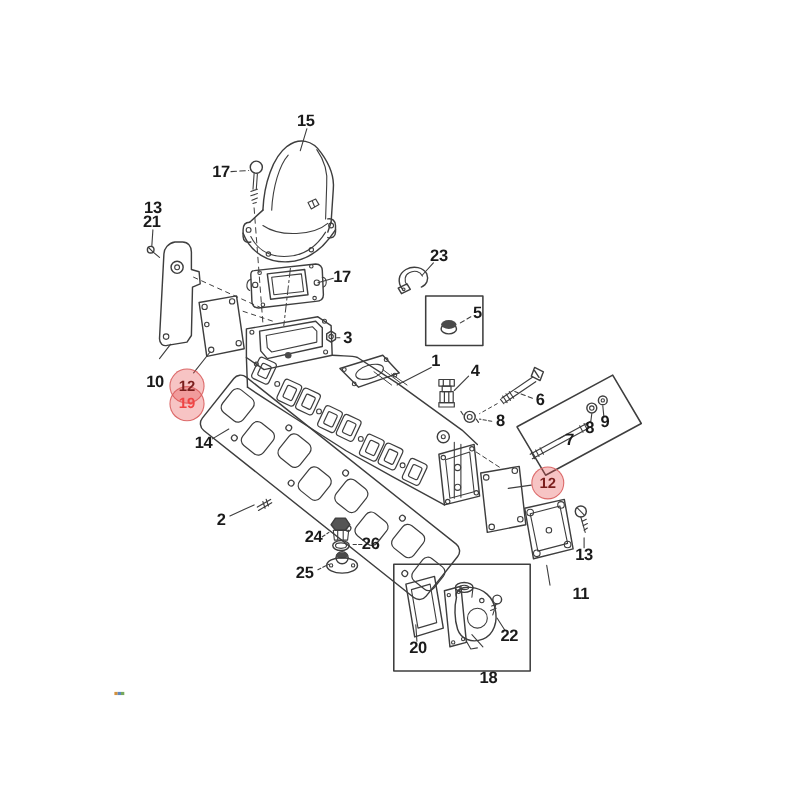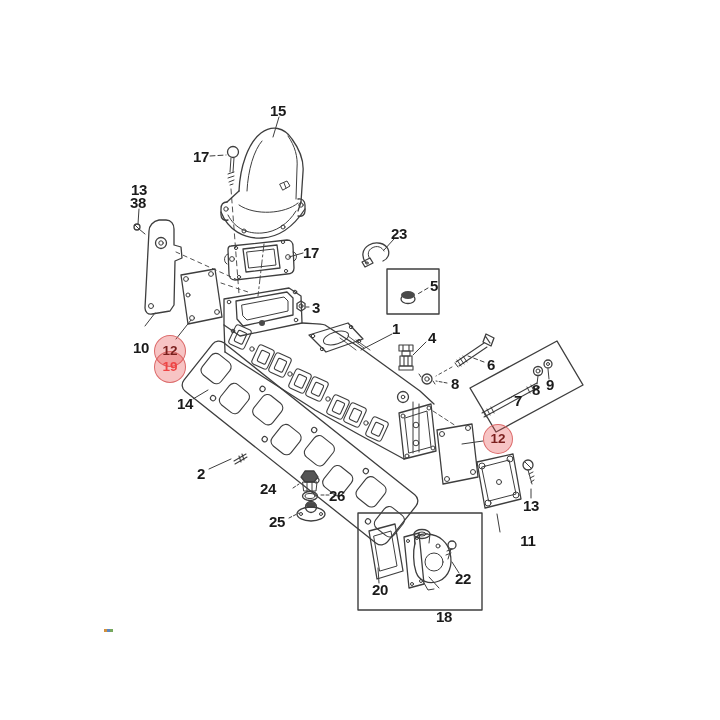--- a/index.html
+++ b/index.html
@@ -311,36 +311,36 @@
     <path d="M459,573 L452,562"></path>
     <path d="M176,339 L191,320"></path>
     <path d="M483,441 L462,444"></path>
   </g>
 </g>
 </svg>
 
   <div class="callout" style="left:278px;top:110px">15</div>
   <div class="callout" style="left:201px;top:156px">17</div>
   <div class="callout" style="left:139px;top:189px">13</div>
-  <div class="callout" style="left:138px;top:202px">38</div>
+  <div class="callout" style="left:138px;top:202px">21</div>
   <div class="callout" style="left:311px;top:252px">17</div>
   <div class="callout" style="left:399px;top:233px">23</div>
   <div class="callout" style="left:434px;top:285px">5</div>
   <div class="callout" style="left:316px;top:307px">3</div>
   <div class="callout" style="left:396px;top:328px">1</div>
   <div class="callout" style="left:432px;top:337px">4</div>
   <div class="callout" style="left:141px;top:347px">10</div>
   <div class="callout" style="left:491px;top:364px">6</div>
   <div class="callout" style="left:455px;top:383px">8</div>
   <div class="callout" style="left:518px;top:400px">7</div>
   <div class="callout" style="left:536px;top:389px">8</div>
   <div class="callout" style="left:550px;top:384px">9</div>
   <div class="callout" style="left:185px;top:403px">14</div>
   <div class="callout" style="left:201px;top:473px">2</div>
-  <div class="callout" style="left:268px;top:488px">24</div>
+  <div class="callout" style="left:285px;top:488px">24</div>
   <div class="callout" style="left:337px;top:495px">26</div>
   <div class="callout" style="left:277px;top:521px">25</div>
   <div class="callout" style="left:531px;top:505px">13</div>
   <div class="callout" style="left:528px;top:540px">11</div>
   <div class="callout" style="left:380px;top:589px">20</div>
   <div class="callout" style="left:444px;top:616px">18</div>
   <div class="callout" style="left:463px;top:578px">22</div>
 
   <div class="hl-circle" style="left: 154px; top: 335px; height: 32px; width: 32px; background: rgba(232, 76, 76, 0.33); border-color: rgba(217, 97, 97, 0.9);"></div>
   <div class="hl-circle" style="left: 154px; top: 351px; height: 32px; width: 32px; background: rgba(232, 76, 76, 0.33); border-color: rgba(217, 97, 97, 0.9);"></div>

